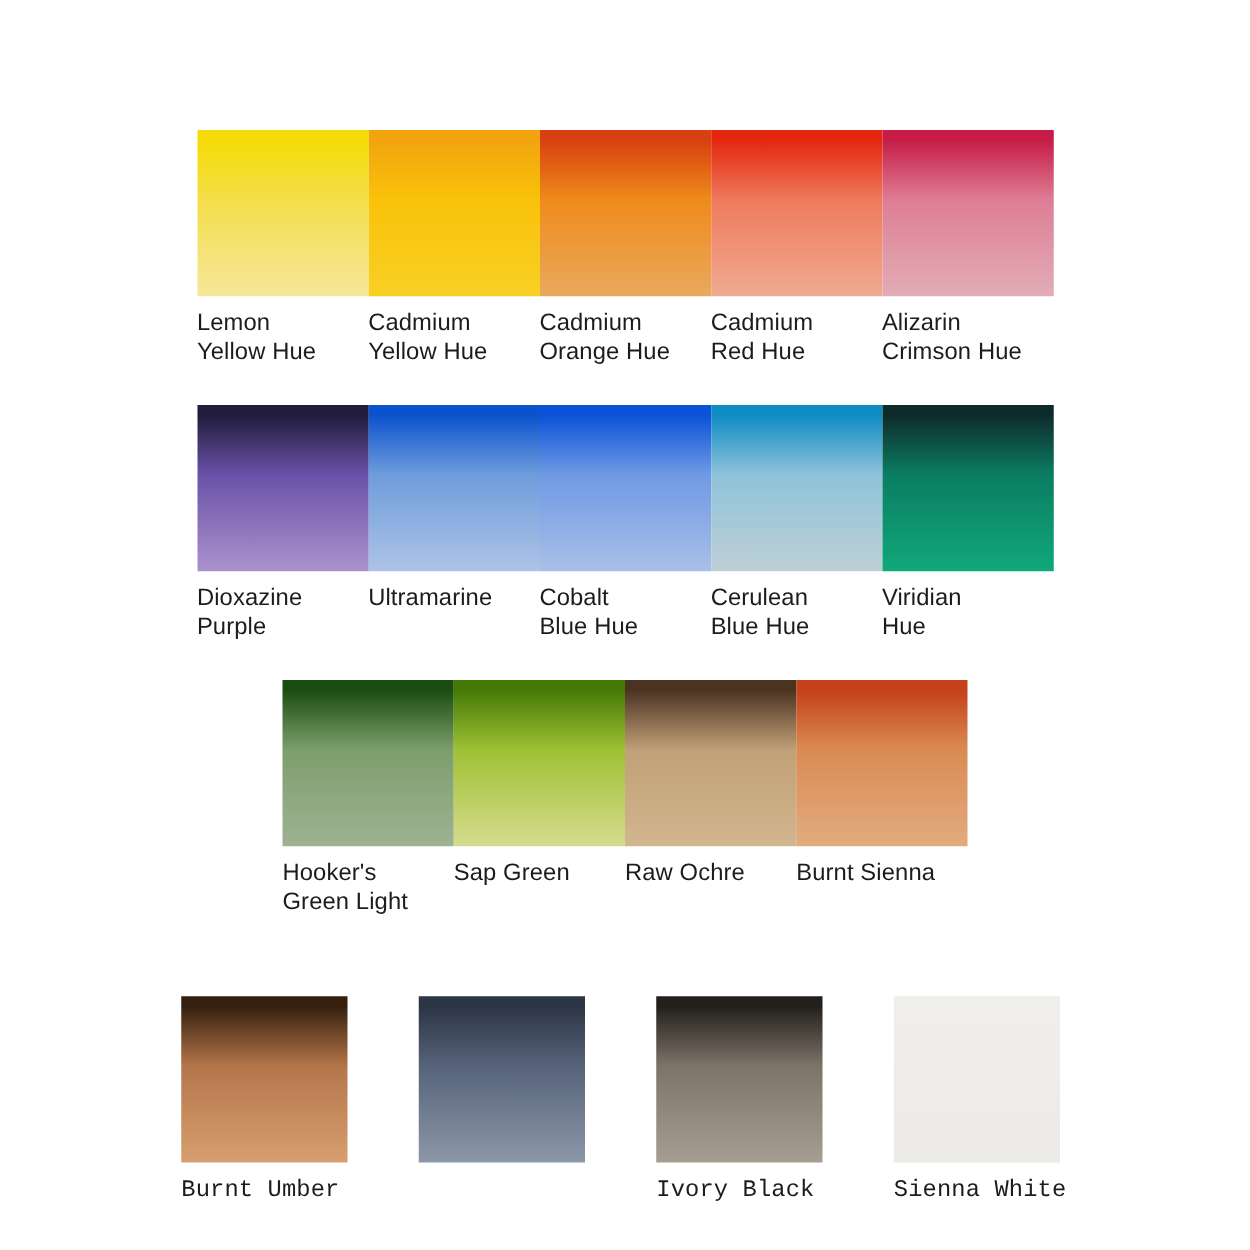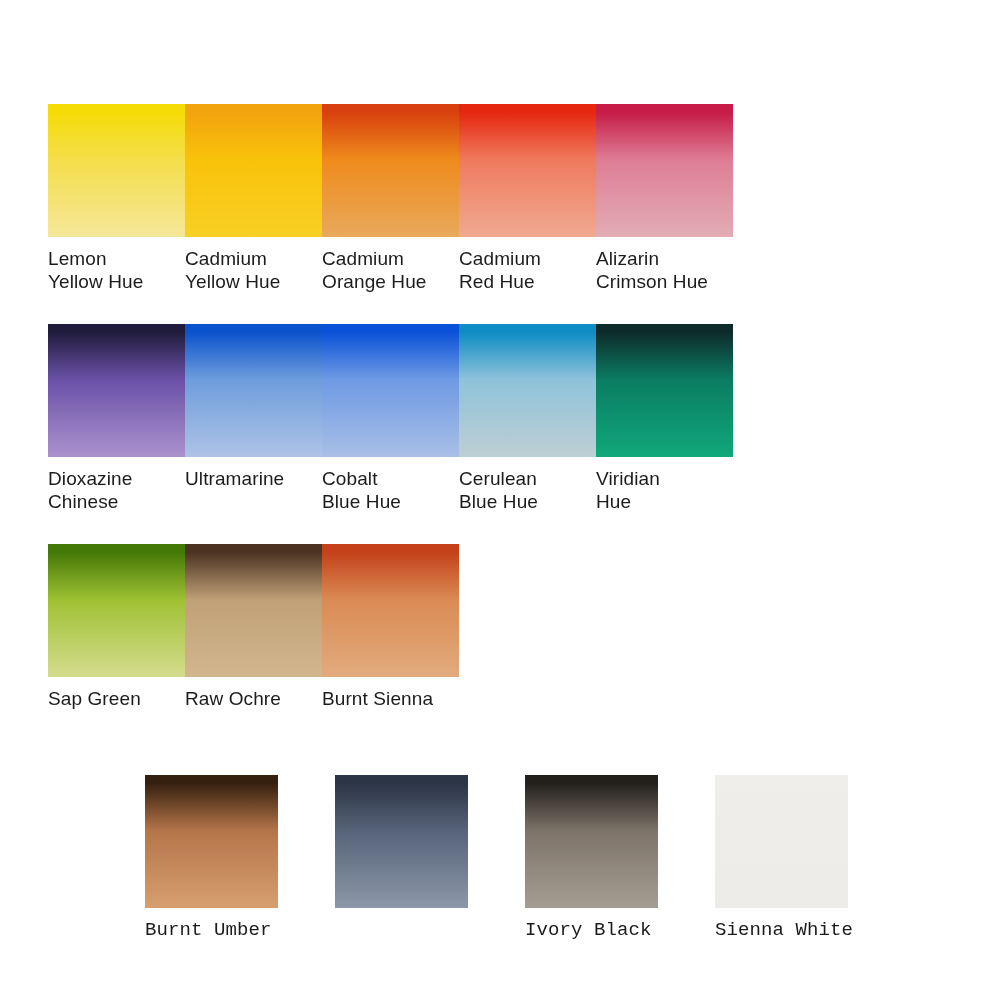--- a/index.html
+++ b/index.html
@@ -26,21 +26,21 @@
     left: 48px;
     top: 104px;
     width: 904px;
   }
 
   .swatch-row {
     display: flex;
     width: 100%;
   }
   .swatch-row.row-main {
-    justify-content: flex-start;
+    justify-content: center;
   }
   .swatch-row.row-bottom {
     justify-content: flex-start;
     margin-left: 97px;
   }
 
   .swatch-cell {
     width: 137px;
     box-sizing: border-box;
   }
@@ -104,21 +104,21 @@
         <div class="swatch-chip" title="Alizarin Crimson Hue" style="background: linear-gradient(rgb(198, 28, 71) 0%, rgb(198, 28, 71) 6%, rgb(222, 125, 148) 42%, rgb(226, 173, 181) 100%);"></div>
         <div class="swatch-label">Alizarin
 Crimson Hue</div>
       </div>
     </div>
 
     <div class="swatch-row row-main">
       <div class="swatch-cell">
         <div class="swatch-chip" title="Dioxazine Purple" style="background: linear-gradient(rgb(32, 28, 60) 0%, rgb(32, 28, 60) 6%, rgb(107, 81, 168) 42%, rgb(171, 146, 205) 100%);"></div>
         <div class="swatch-label">Dioxazine
-Chinese</div>
+Purple</div>
       </div>
       <div class="swatch-cell">
         <div class="swatch-chip" title="Ultramarine" style="background: linear-gradient(rgb(11, 82, 205) 0%, rgb(11, 82, 205) 6%, rgb(110, 157, 220) 42%, rgb(174, 195, 230) 100%);"></div>
         <div class="swatch-label">Ultramarine</div>
       </div>
       <div class="swatch-cell">
         <div class="swatch-chip" title="Cobalt Blue Hue" style="background: linear-gradient(rgb(10, 82, 216) 0%, rgb(10, 82, 216) 6%, rgb(111, 154, 228) 42%, rgb(169, 191, 230) 100%);"></div>
         <div class="swatch-label">Cobalt
 Blue Hue</div>
       </div>
@@ -128,20 +128,25 @@
 Blue Hue</div>
       </div>
       <div class="swatch-cell">
         <div class="swatch-chip" title="Viridian Hue" style="background: linear-gradient(rgb(14, 43, 44) 0%, rgb(14, 43, 44) 6%, rgb(11, 125, 98) 42%, rgb(16, 168, 122) 100%);"></div>
         <div class="swatch-label">Viridian
 Hue</div>
       </div>
     </div>
 
     <div class="swatch-row row-main">
+      <div class="swatch-cell">
+        <div class="swatch-chip" title="Hooker's Green Light" style="background: linear-gradient(rgb(27, 77, 16) 0%, rgb(27, 77, 16) 6%, rgb(125, 158, 108) 42%, rgb(159, 178, 147) 100%);"></div>
+        <div class="swatch-label">Hooker's
+Green Light</div>
+      </div>
       <div class="swatch-cell">
         <div class="swatch-chip" title="Sap Green" style="background: linear-gradient(rgb(68, 121, 7) 0%, rgb(68, 121, 7) 6%, rgb(159, 193, 52) 42%, rgb(213, 220, 142) 100%);"></div>
         <div class="swatch-label">Sap Green</div>
       </div>
       <div class="swatch-cell">
         <div class="swatch-chip" title="Raw Umber" style="background: linear-gradient(rgb(75, 51, 34) 0%, rgb(75, 51, 34) 6%, rgb(192, 160, 119) 42%, rgb(210, 182, 141) 100%);"></div>
         <div class="swatch-label">Raw Ochre</div>
       </div>
       <div class="swatch-cell">
         <div class="swatch-chip" title="Burnt Sienna" style="background: linear-gradient(rgb(196, 65, 26) 0%, rgb(196, 65, 26) 6%, rgb(218, 139, 83) 42%, rgb(226, 171, 126) 100%);"></div>

